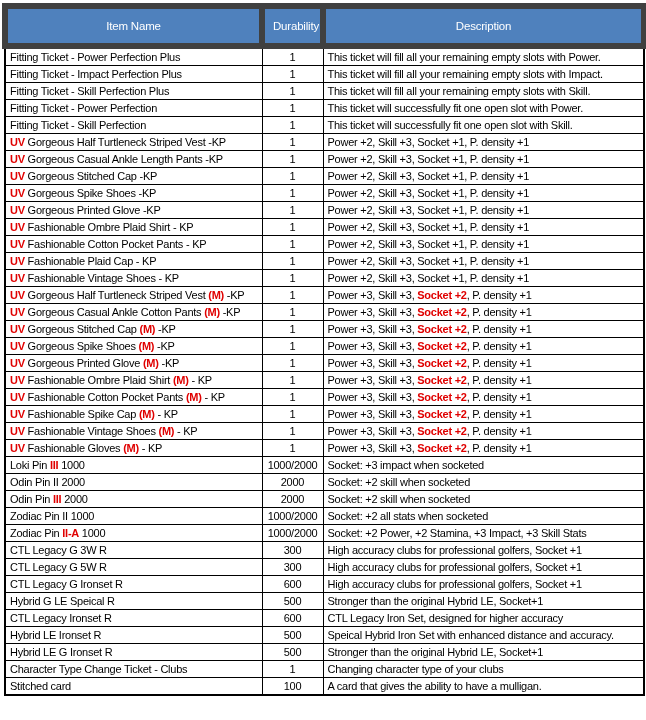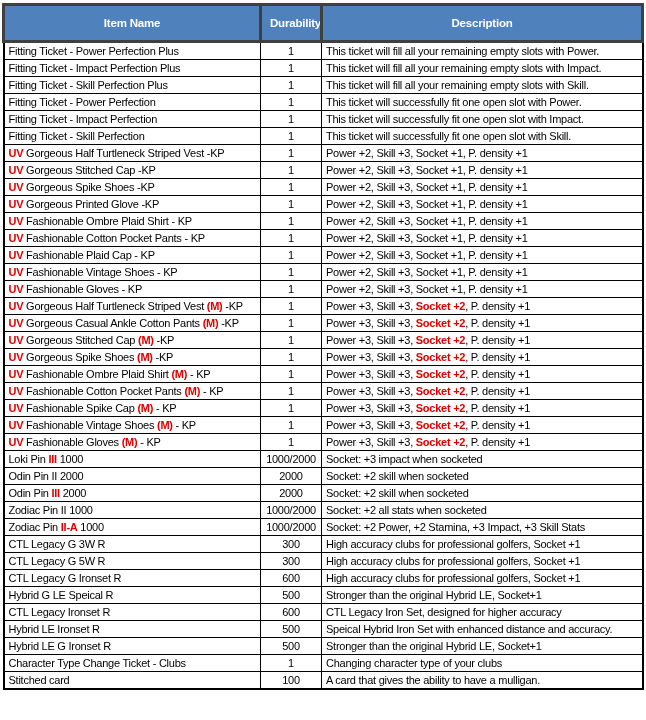--- a/index.html
+++ b/index.html
@@ -19,26 +19,26 @@
     table-layout: fixed;
     width: 639px;
     border: 2px solid #000000;
   }
   col.c1 { width: 257px; }
   col.c2 { width: 61px; }
   col.c3 { width: 321px; }
   th {
     background: #4F81BD;
     color: #ffffff;
-    font-weight: bold;
+    font-weight: normal;
     font-size: 11.5px;
     letter-spacing: -0.2px;
     text-align: center;
     height: 18px;
-    border: 3px solid #404040;
+    border: 6px solid #404040;
     padding: 8px;
     overflow: hidden;
     white-space: nowrap;
   }
   td {
     border: 1px solid #000000;
     font-size: 11px;
     letter-spacing: -0.25px;
     color: #000000;
     height: 16px;
@@ -84,35 +84,35 @@
           <td class="c-name"><span>Fitting Ticket - Skill Perfection Plus</span></td>
           <td class="c-dur">1</td>
           <td class="c-desc"><span>This ticket will fill all your remaining empty slots with Skill.</span></td>
         </tr>
         <tr>
           <td class="c-name"><span>Fitting Ticket - Power Perfection</span></td>
           <td class="c-dur">1</td>
           <td class="c-desc"><span>This ticket will successfully fit one open slot with Power.</span></td>
         </tr>
         <tr>
-          <td class="c-name"><span>Fitting Ticket - Impact Perfection</span></td>
-          <td class="c-dur">1</td>
-          <td class="c-desc"><span>This ticket will successfully fit one open slot with Impact.</span></td>
-        </tr>
-        <tr>
           <td class="c-name"><span>Fitting Ticket - Skill Perfection</span></td>
           <td class="c-dur">1</td>
           <td class="c-desc"><span>This ticket will successfully fit one open slot with Skill.</span></td>
         </tr>
         <tr>
           <td class="c-name"><span class="red">UV</span><span> Gorgeous Half Turtleneck Striped Vest -KP</span></td>
           <td class="c-dur">1</td>
           <td class="c-desc"><span>Power +2, Skill +3, Socket +1, P. density +1</span></td>
         </tr>
         <tr>
+          <td class="c-name"><span class="red">UV</span><span> Gorgeous Casual Ankle Length Pants -KP</span></td>
+          <td class="c-dur">1</td>
+          <td class="c-desc"><span>Power +2, Skill +3, Socket +1, P. density +1</span></td>
+        </tr>
+        <tr>
           <td class="c-name"><span class="red">UV</span><span> Gorgeous Stitched Cap -KP</span></td>
           <td class="c-dur">1</td>
           <td class="c-desc"><span>Power +2, Skill +3, Socket +1, P. density +1</span></td>
         </tr>
         <tr>
           <td class="c-name"><span class="red">UV</span><span> Gorgeous Spike Shoes -KP</span></td>
           <td class="c-dur">1</td>
           <td class="c-desc"><span>Power +2, Skill +3, Socket +1, P. density +1</span></td>
         </tr>
         <tr>
@@ -134,41 +134,41 @@
           <td class="c-name"><span class="red">UV</span><span> Fashionable Plaid Cap - KP</span></td>
           <td class="c-dur">1</td>
           <td class="c-desc"><span>Power +2, Skill +3, Socket +1, P. density +1</span></td>
         </tr>
         <tr>
           <td class="c-name"><span class="red">UV</span><span> Fashionable Vintage Shoes - KP</span></td>
           <td class="c-dur">1</td>
           <td class="c-desc"><span>Power +2, Skill +3, Socket +1, P. density +1</span></td>
         </tr>
         <tr>
-          <td class="c-name"><span class="red">UV</span><span> Fashionable Gloves - KP</span></td>
-          <td class="c-dur">1</td>
-          <td class="c-desc"><span>Power +2, Skill +3, Socket +1, P. density +1</span></td>
-        </tr>
-        <tr>
           <td class="c-name"><span class="red">UV</span><span> Gorgeous Half Turtleneck Striped Vest </span><span class="red">(M)</span><span> -KP</span></td>
           <td class="c-dur">1</td>
           <td class="c-desc"><span>Power +3, Skill +3, </span><span class="red">Socket +2</span><span>, P. density +1</span></td>
         </tr>
         <tr>
           <td class="c-name"><span class="red">UV</span><span> Gorgeous Casual Ankle Cotton Pants </span><span class="red">(M)</span><span> -KP</span></td>
           <td class="c-dur">1</td>
           <td class="c-desc"><span>Power +3, Skill +3, </span><span class="red">Socket +2</span><span>, P. density +1</span></td>
         </tr>
         <tr>
           <td class="c-name"><span class="red">UV</span><span> Gorgeous Stitched Cap </span><span class="red">(M)</span><span> -KP</span></td>
           <td class="c-dur">1</td>
           <td class="c-desc"><span>Power +3, Skill +3, </span><span class="red">Socket +2</span><span>, P. density +1</span></td>
         </tr>
         <tr>
           <td class="c-name"><span class="red">UV</span><span> Gorgeous Spike Shoes </span><span class="red">(M)</span><span> -KP</span></td>
+          <td class="c-dur">1</td>
+          <td class="c-desc"><span>Power +3, Skill +3, </span><span class="red">Socket +2</span><span>, P. density +1</span></td>
+        </tr>
+        <tr>
+          <td class="c-name"><span class="red">UV</span><span> Gorgeous Printed Glove </span><span class="red">(M)</span><span> -KP</span></td>
           <td class="c-dur">1</td>
           <td class="c-desc"><span>Power +3, Skill +3, </span><span class="red">Socket +2</span><span>, P. density +1</span></td>
         </tr>
         <tr>
           <td class="c-name"><span class="red">UV</span><span> Fashionable Ombre Plaid Shirt </span><span class="red">(M)</span><span> - KP</span></td>
           <td class="c-dur">1</td>
           <td class="c-desc"><span>Power +3, Skill +3, </span><span class="red">Socket +2</span><span>, P. density +1</span></td>
         </tr>
         <tr>
           <td class="c-name"><span class="red">UV</span><span> Fashionable Cotton Pocket Pants </span><span class="red">(M)</span><span> - KP</span></td>

